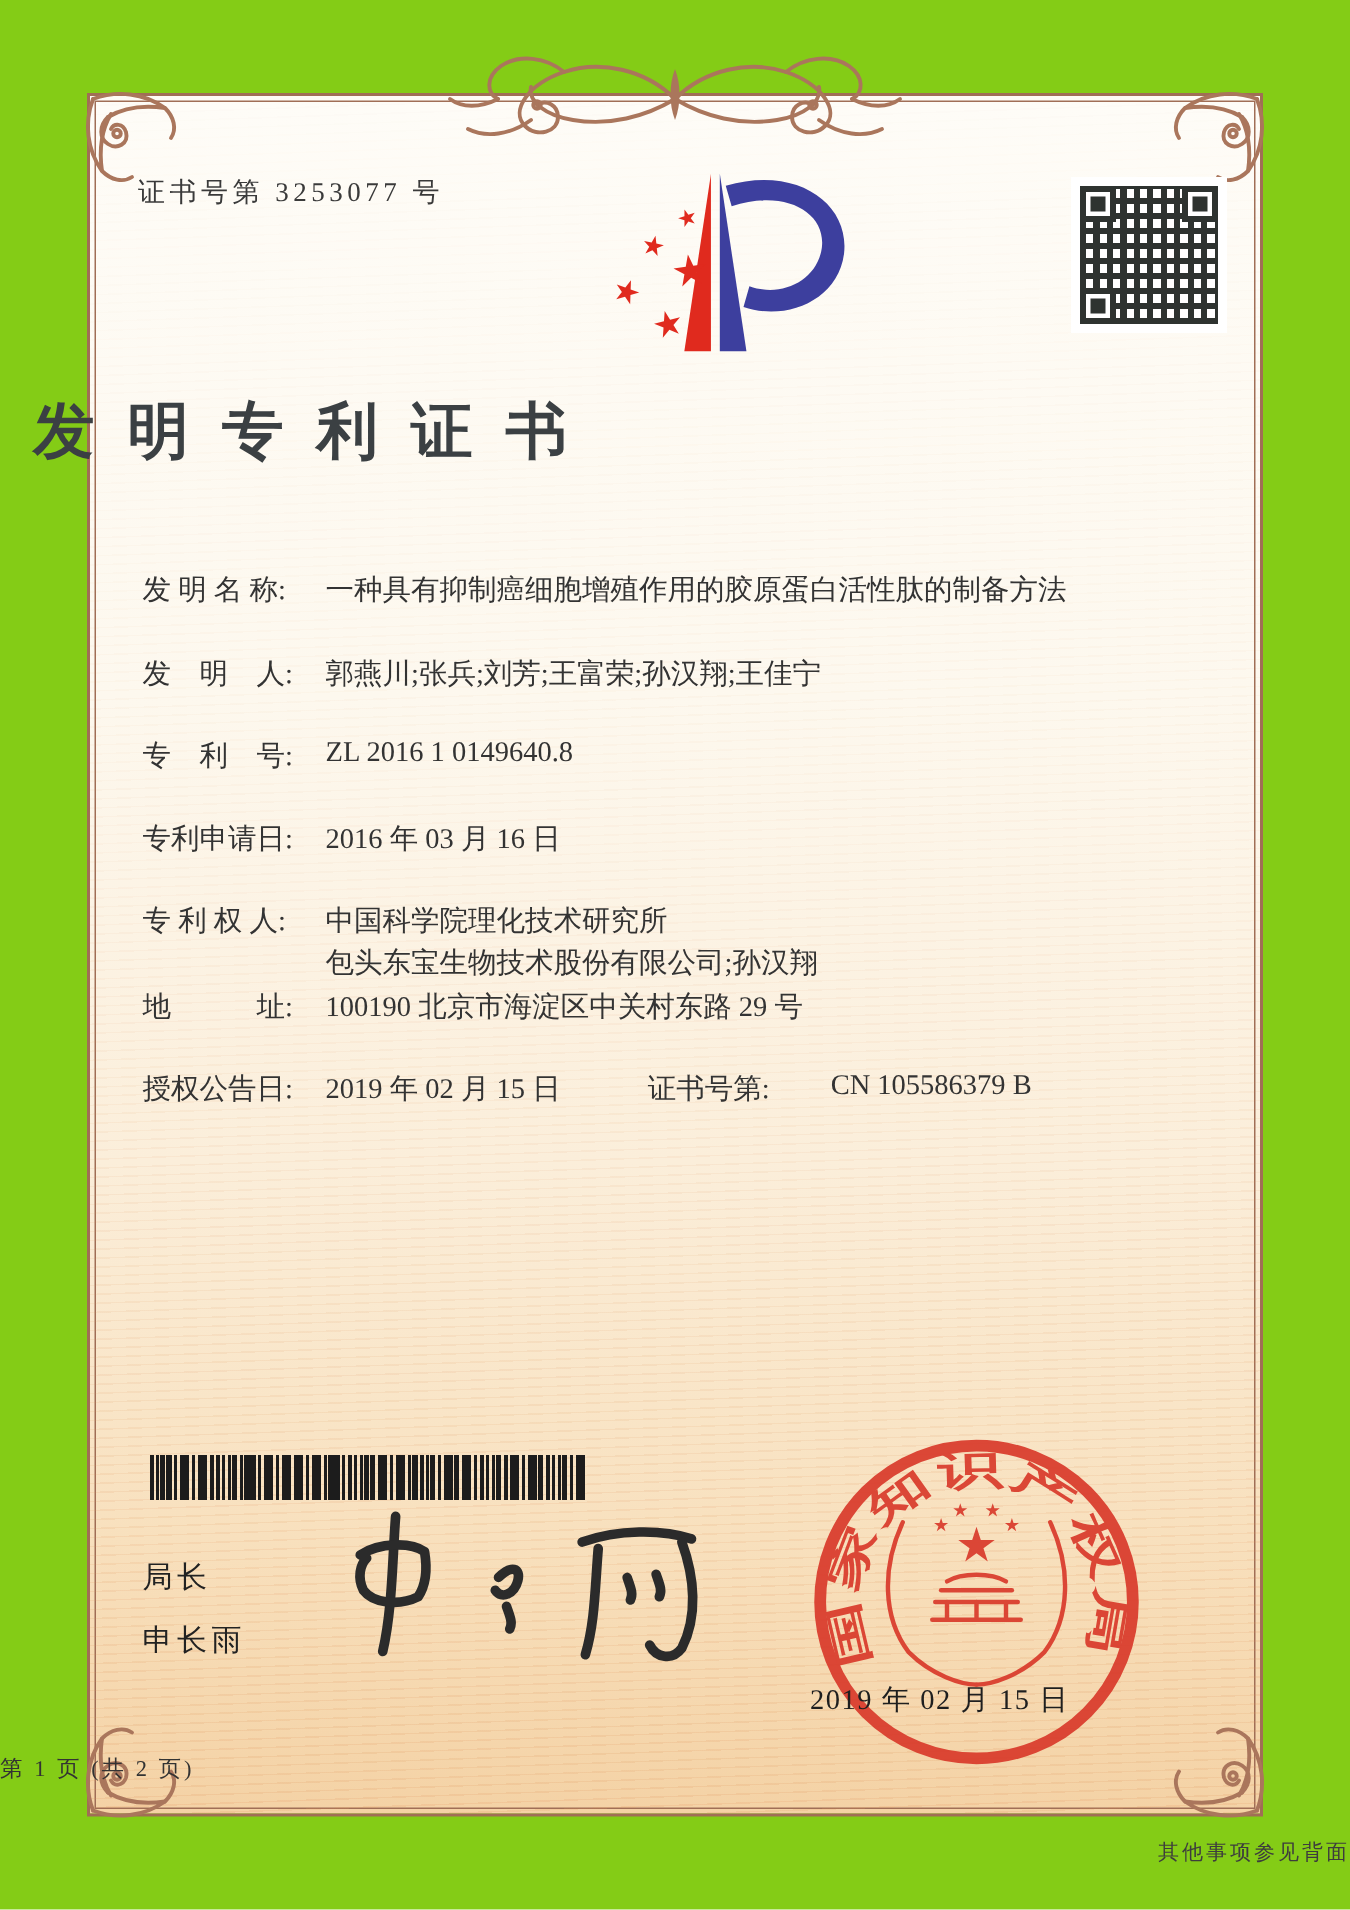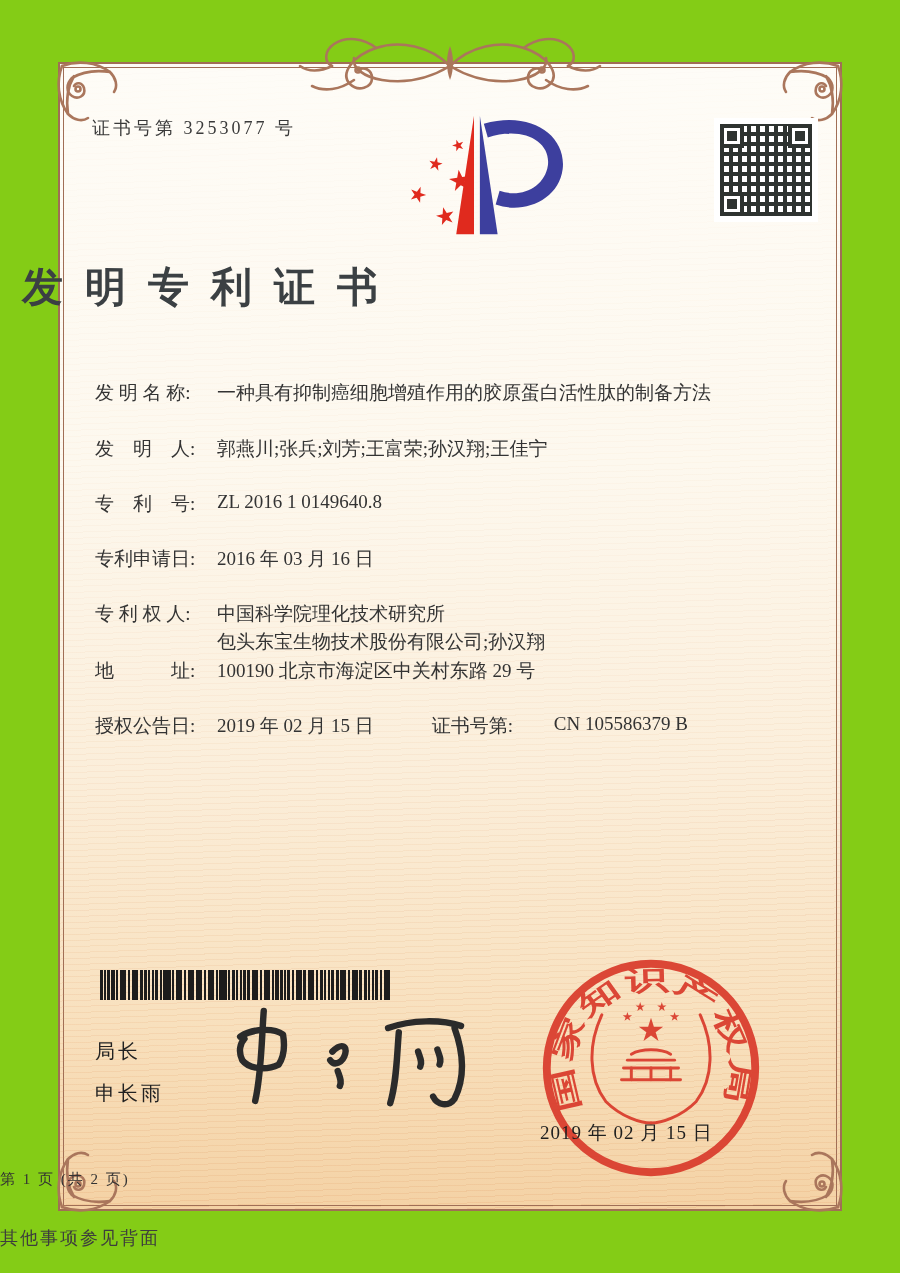--- a/index.html
+++ b/index.html
@@ -71,21 +71,21 @@
   .signature { position:absolute; left:208px; top:998px; width:268px; height:118px; }
   .signature path { stroke:#2b2b2b; stroke-width:6; fill:none; stroke-linecap:round; stroke-linejoin:round; }
 
   .seal { position:absolute; left:533px; top:950px; width:236px; height:236px; opacity:0.92; }
   .seal .ring { fill:none; stroke:#d93a2b; stroke-width:8; }
   .seal .emb { stroke:#d93a2b; stroke-width:3; fill:none; stroke-linecap:round; }
   .seal text { fill:#d93a2b; font-size:27px; font-weight:bold; letter-spacing:2px; }
   .seal-date { position:absolute; left:540px; top:1120px; font-size:19px; color:#1f1f1f; letter-spacing:1px; }
 
   .footer-page { position:absolute; left:0; right:0; top:1170px; text-align:left; font-size:15px; color:#333; letter-spacing:2px; }
-  .back-note { position:absolute; left:0; right:0; top:1226px; text-align:left; font-size:18px; color:#3d3d3d; letter-spacing:2px; }
+  .back-note { position:absolute; left:0; right:0; top:1226px; text-align:right; font-size:14px; color:#3d3d3d; letter-spacing:2px; }
 </style>
 </head>
 <body>
 
 <div class="page">
 
   <div class="paper">
     <div class="inner-frame"></div>
     <div class="guilloche"></div>
   </div>

